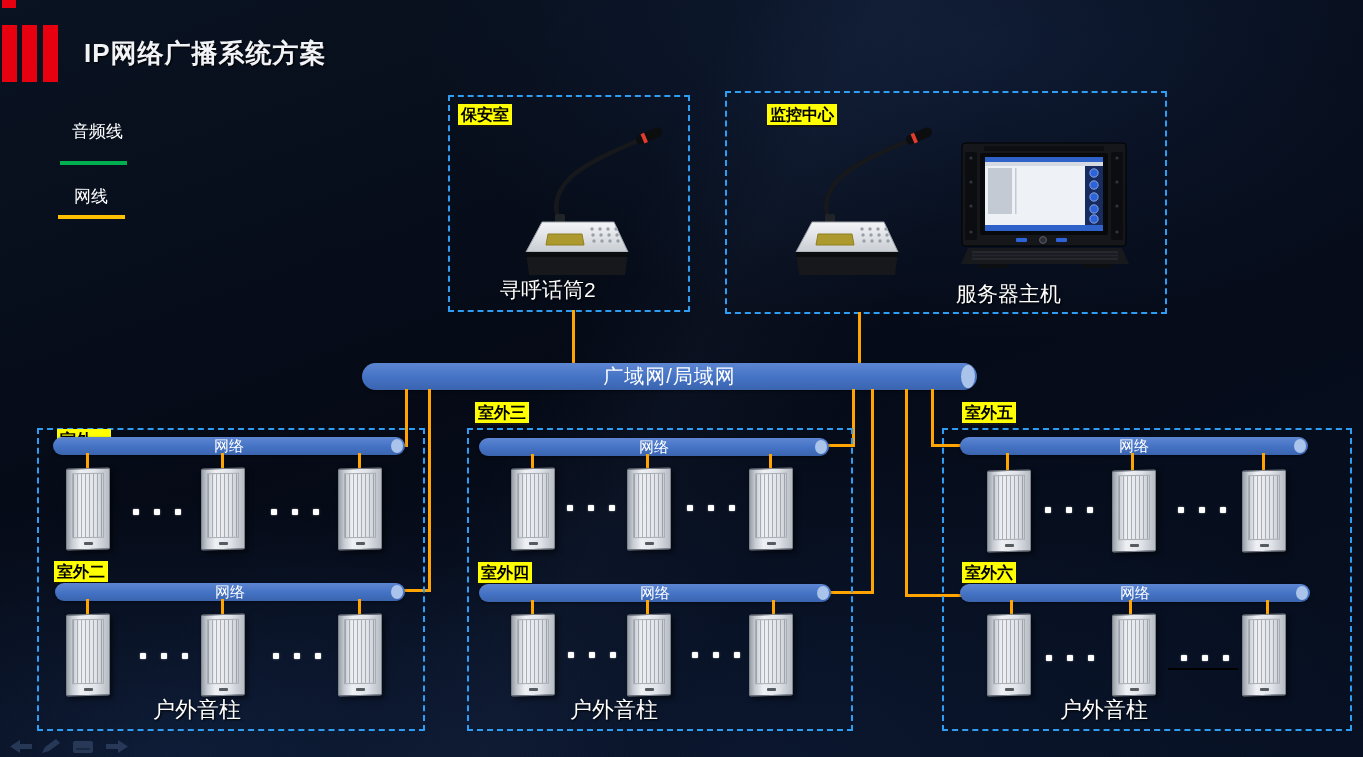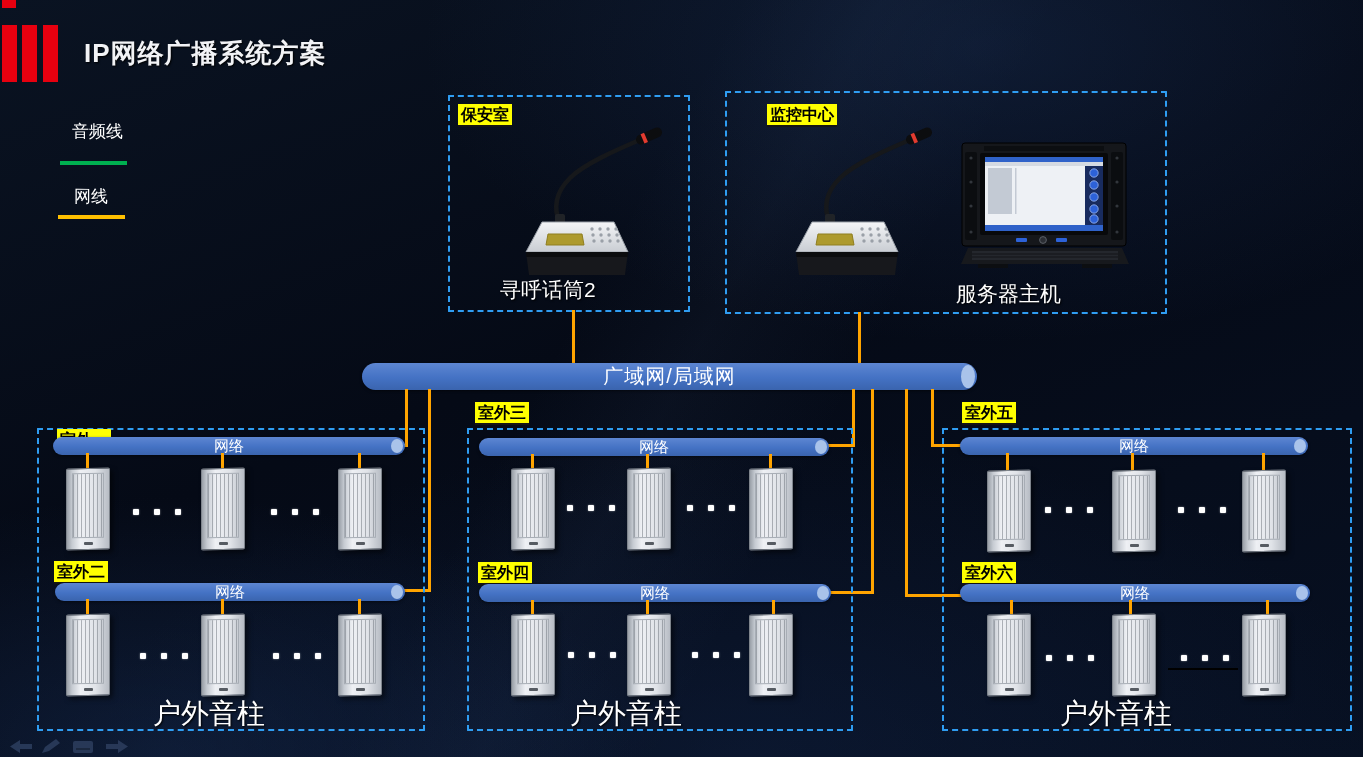--- a/index.html
+++ b/index.html
@@ -42,21 +42,21 @@
     box-shadow:3px 3px 5px rgba(0,0,0,.5);transform:skewY(-1.2deg);}
   .speaker::before{content:"";position:absolute;top:4px;left:5px;right:5px;bottom:11px;border:1px solid #a7adb5;
     background:repeating-linear-gradient(90deg,rgba(118,124,132,.55) 0 1px,transparent 1px 4px);}
   .speaker::after{content:"";position:absolute;left:50%;bottom:4px;width:9px;height:3px;margin-left:-4px;background:#565b62;border-radius:1px;}
   
   .dots{position:absolute;display:flex;gap:15px;}
   .dots i{width:6px;height:6px;background:#fff;border-radius:1px;box-shadow:0 0 2px rgba(255,255,255,.55);}
   
   .caption{position:absolute;color:#fff;text-align:left;text-shadow:1px 1px 2px #000;}
   .cap-device{font-size:21px;}
-  .cap-speaker{font-size:28px;}
+  .cap-speaker{font-size:22px;}
   .underline-mark{position:absolute;height:2px;background:#000;}
   
   .nav-ic{position:absolute;opacity:.9;cursor:pointer;}
 </style>
 </head>
 <body>
 
 <div id="stage">
 
   <svg width="0" height="0" style="position:absolute">

